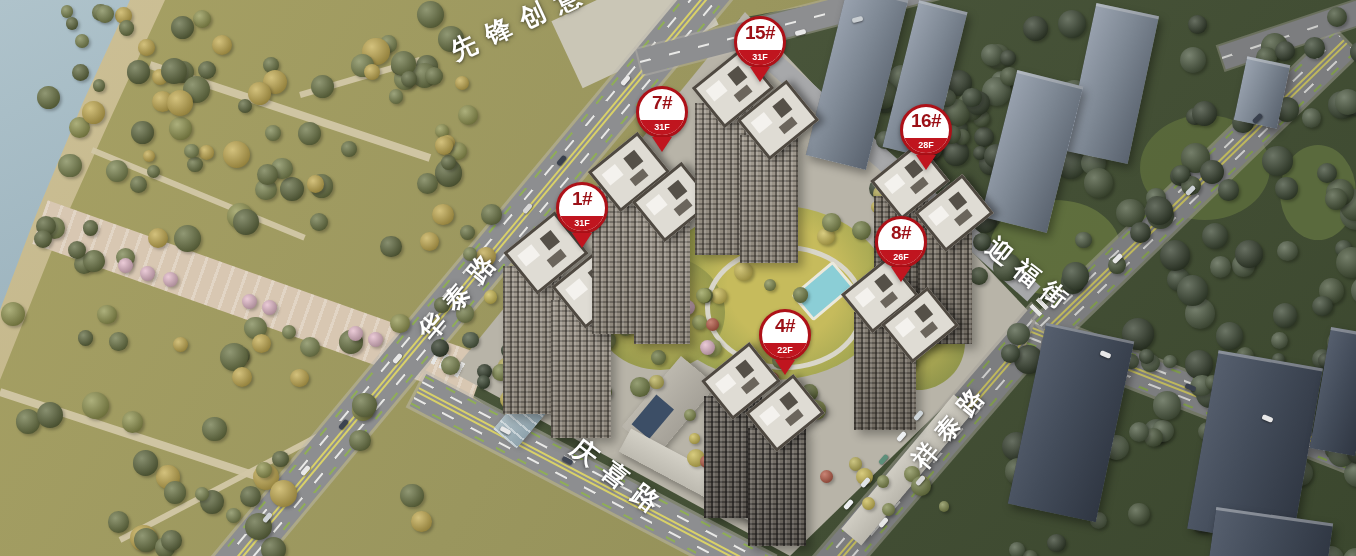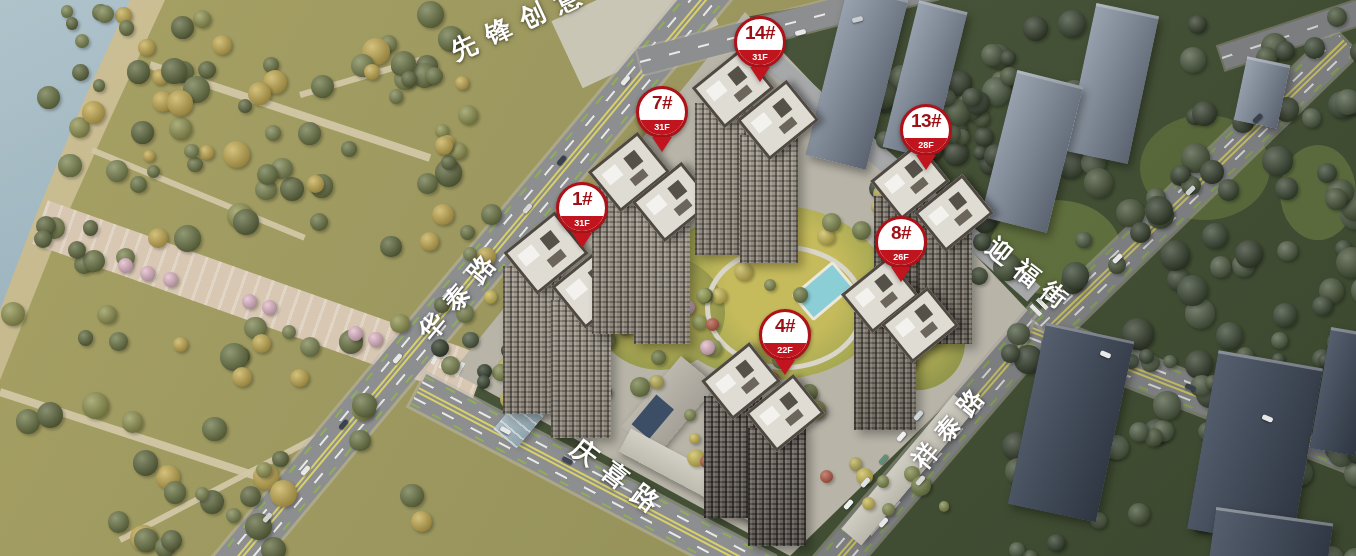--- a/index.html
+++ b/index.html
@@ -648,26 +648,26 @@
       </div>
       <div class="pin" style="left: 875px; top: 216px;">
         <div class="pin-head">
           <div class="pin-num">8#</div>
           <div class="pin-floor">26F</div>
         </div>
         <div class="pin-tail"></div>
       </div>
       <div class="pin" style="left: 734px; top: 16px;">
         <div class="pin-head">
-          <div class="pin-num">14#</div>
+          <div class="pin-num">15#</div>
           <div class="pin-floor">31F</div>
         </div>
         <div class="pin-tail"></div>
       </div>
       <div class="pin" style="left: 900px; top: 104px;">
         <div class="pin-head">
-          <div class="pin-num">13#</div>
+          <div class="pin-num">16#</div>
           <div class="pin-floor">28F</div>
         </div>
         <div class="pin-tail"></div>
       </div>
     </div>
 </div>
 
 </body></html>

